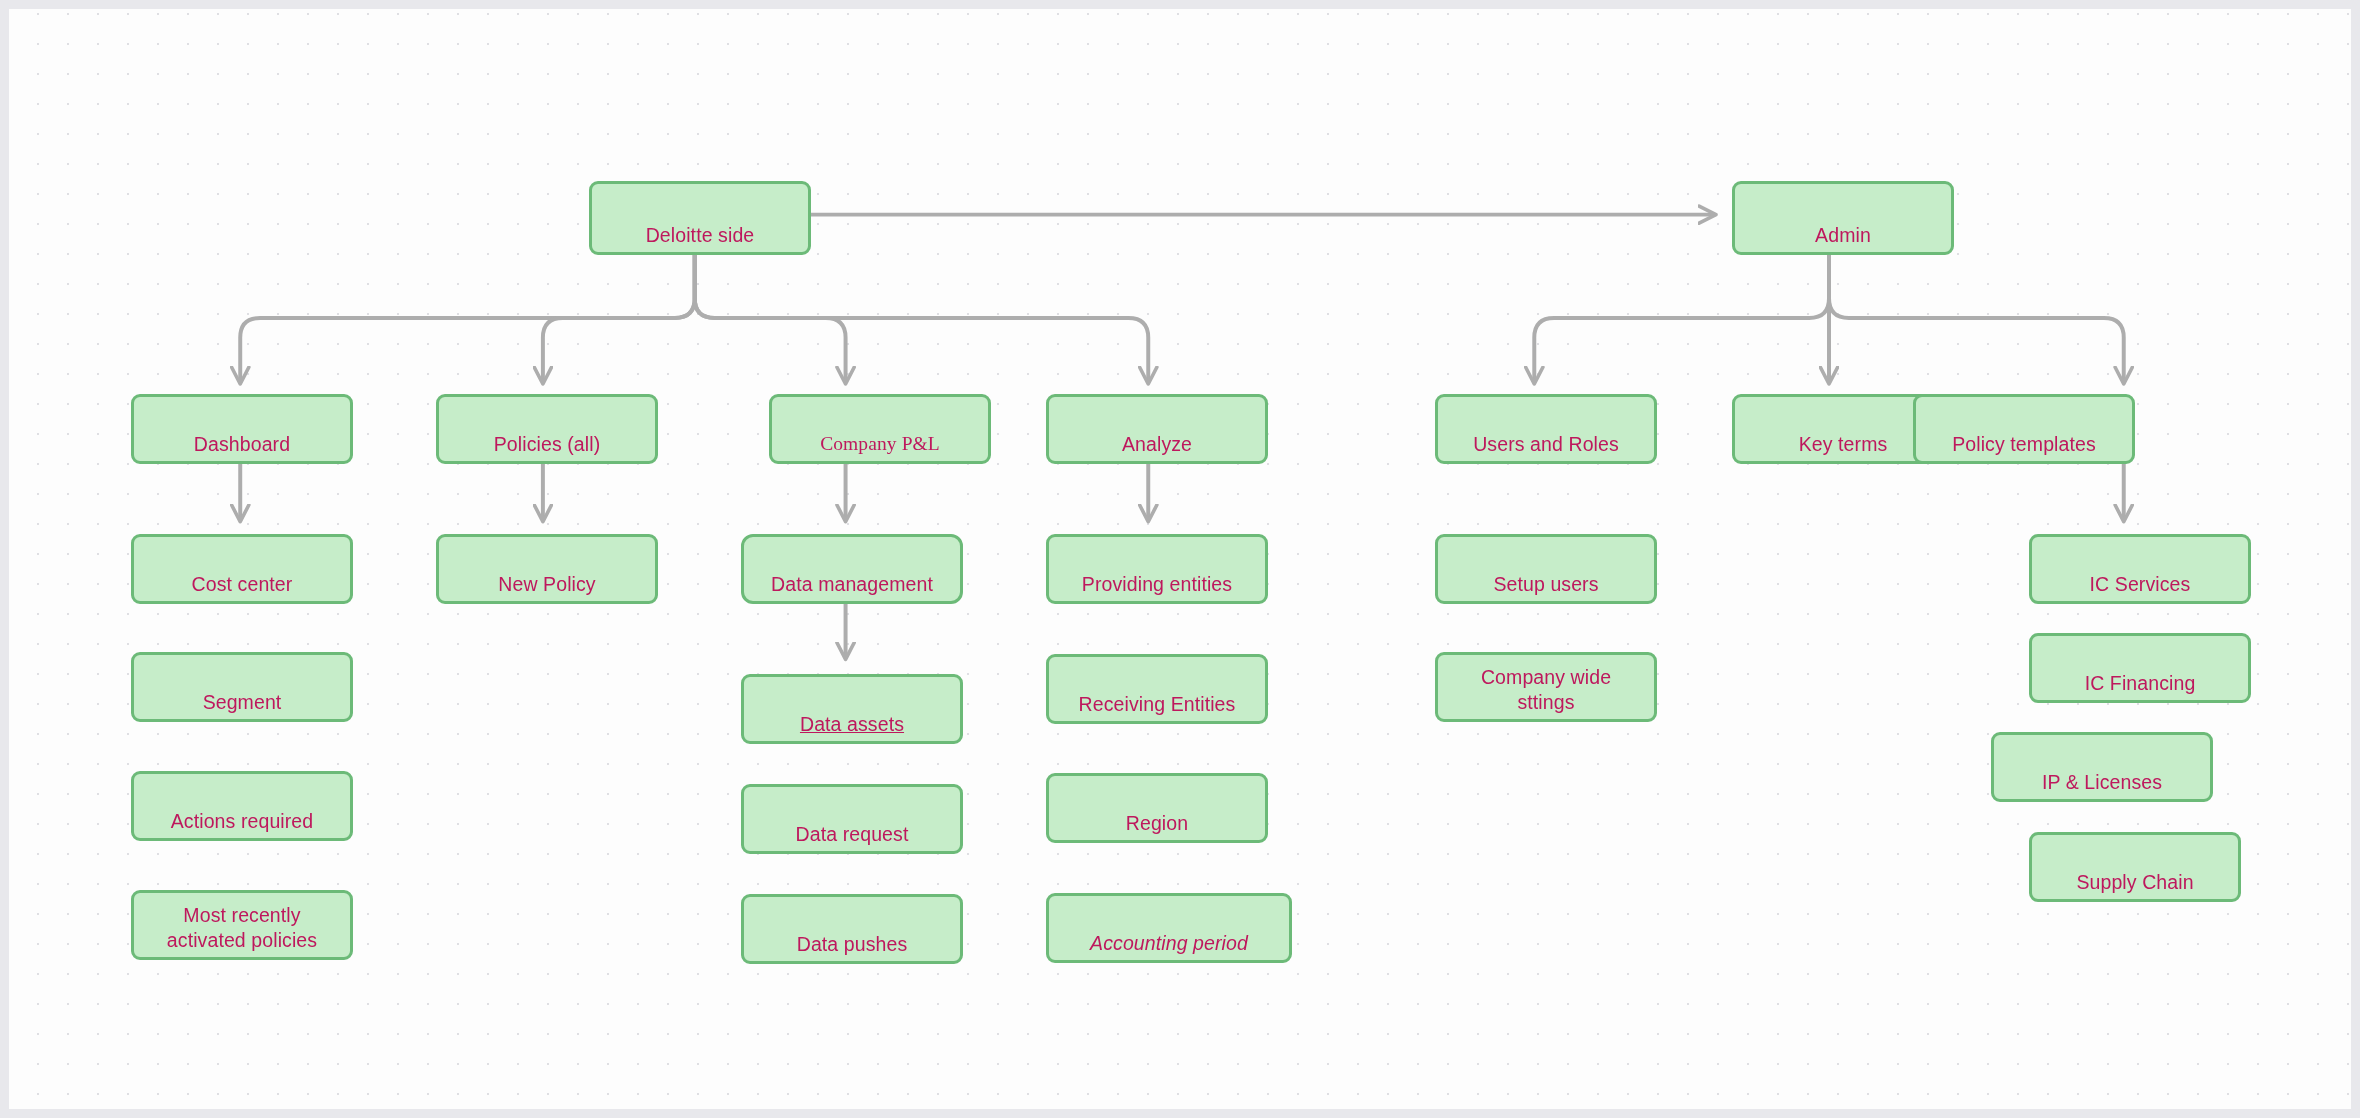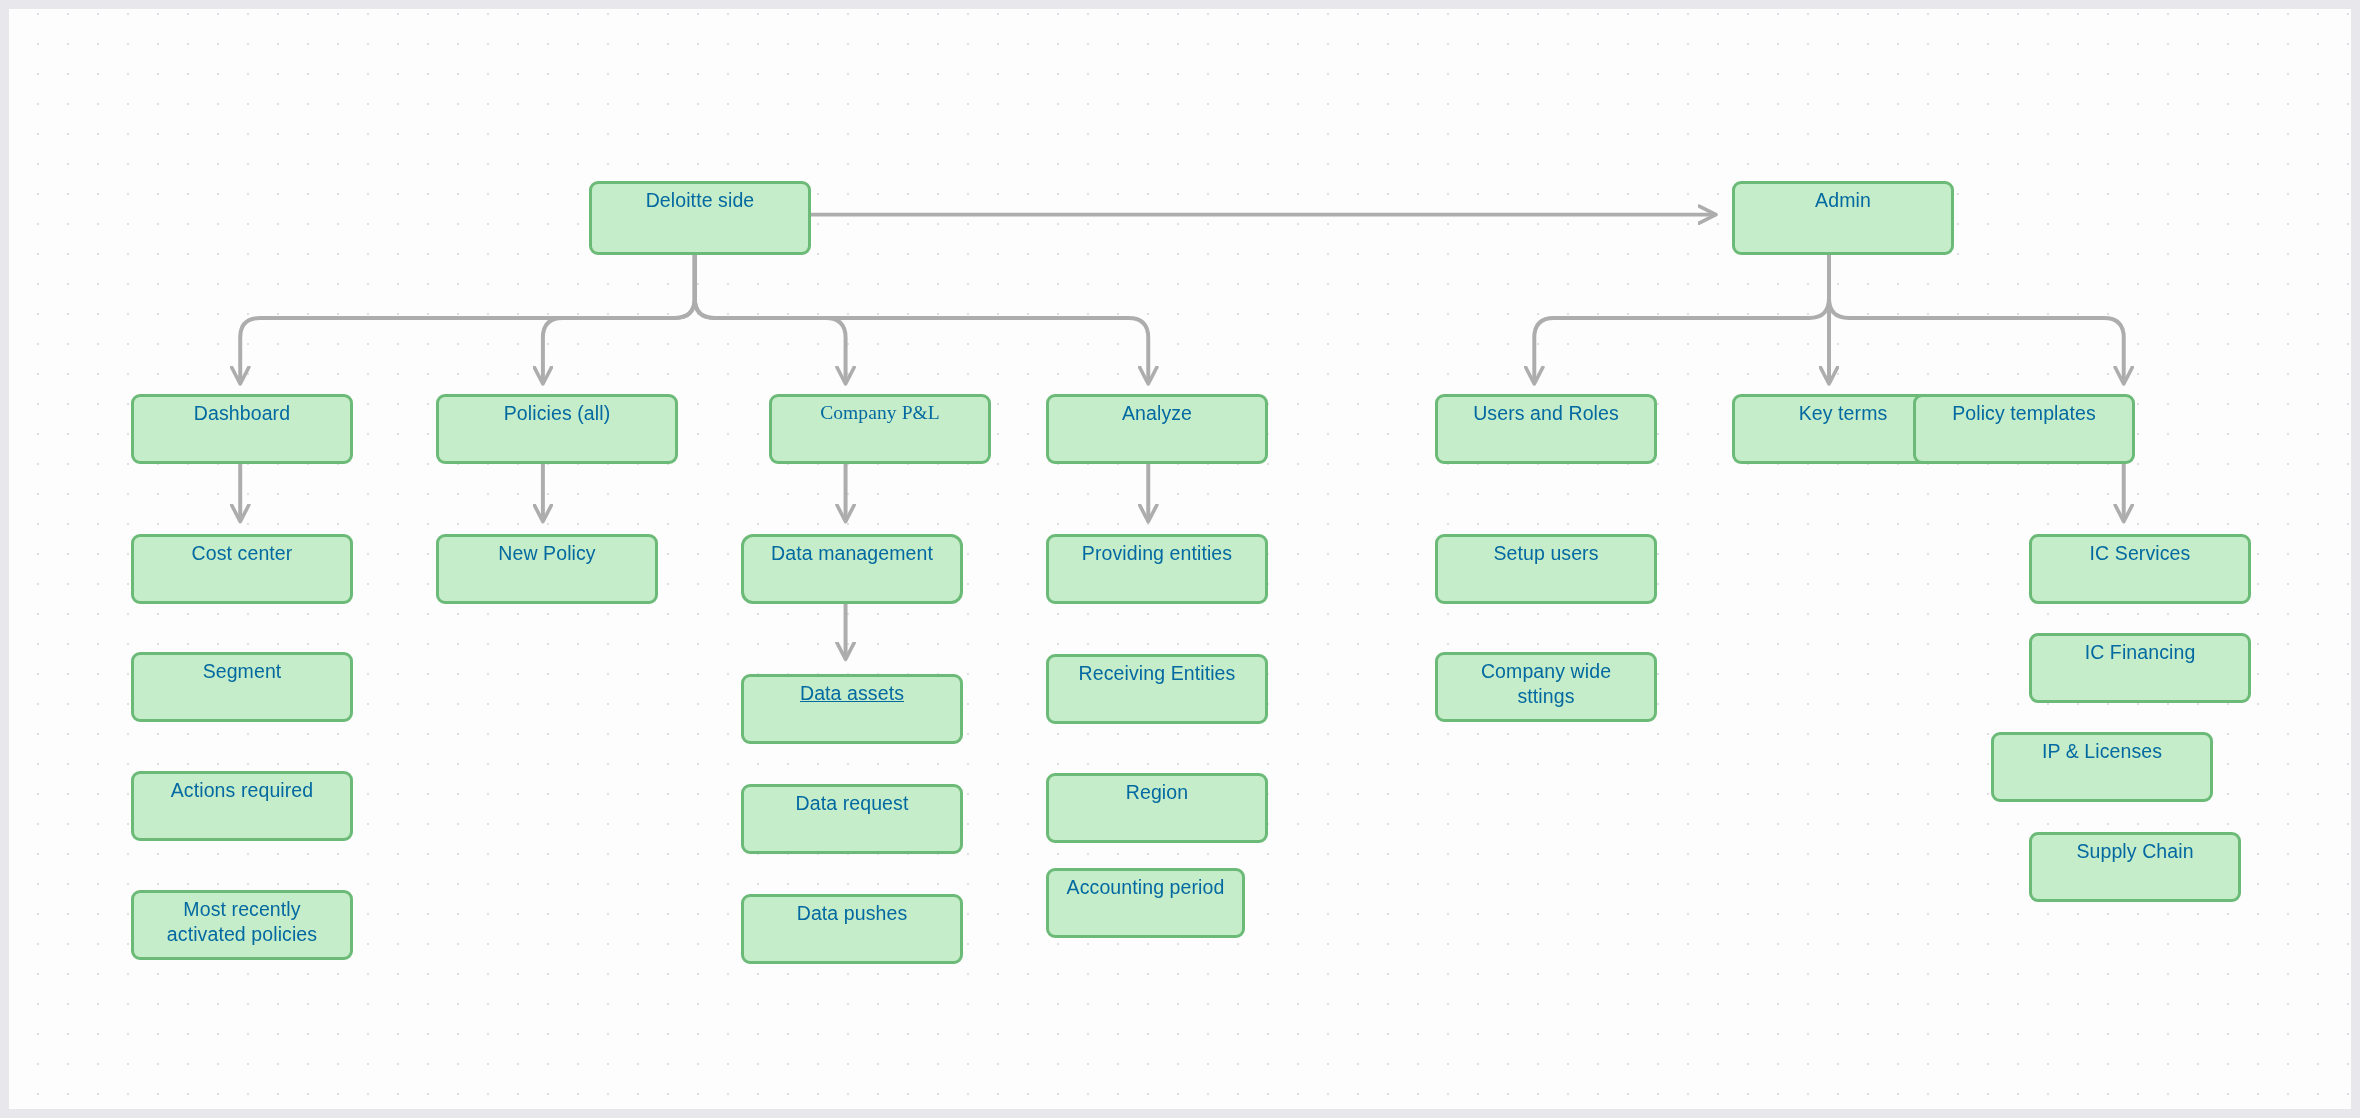--- a/index.html
+++ b/index.html
@@ -32,24 +32,24 @@
     height: 100%;
     pointer-events: none;
   }
 
   .node {
     position: absolute;
     background: #c6edc9;
     border: 3px solid #6cba78;
     border-radius: 9px;
     display: flex;
-    align-items: flex-start;
+    align-items: flex-end;
     justify-content: center;
     text-align: center;
-    color: #0369a1;
+    color: #be185d;
     font-family: "Liberation Sans", sans-serif;
     font-size: 19.5px;
     line-height: 1.28;
     letter-spacing: 0.1px;
     padding: 4px 8px;
     cursor: pointer;
   }
 
   .node-label { display: block; white-space: pre-line; }
 </style>
@@ -98,21 +98,21 @@
       <div class="node" style="left: 122px; top: 643px; width: 222px; height: 70px;">
         <span class="node-label">Segment</span>
       </div>
       <div class="node" style="left: 122px; top: 762px; width: 222px; height: 70px;">
         <span class="node-label">Actions required</span>
       </div>
       <div class="node" style="left: 122px; top: 881px; width: 222px; height: 70px;">
         <span class="node-label">Most recently
 activated policies</span>
       </div>
-      <div class="node" style="left: 427px; top: 385px; width: 242px; height: 70px;">
+      <div class="node" style="left: 427px; top: 385px; width: 222px; height: 70px;">
         <span class="node-label">Policies (all)</span>
       </div>
       <div class="node" style="left: 427px; top: 525px; width: 222px; height: 70px;">
         <span class="node-label">New Policy</span>
       </div>
       <div class="node" style="left: 760px; top: 385px; width: 222px; height: 70px; font-family: Liberation Serif, serif;">
         <span class="node-label">Company P&amp;L</span>
       </div>
       <div class="node" style="left: 732px; top: 525px; width: 222px; height: 70px; border-radius: 12px;">
         <span class="node-label">Data management</span>
@@ -131,21 +131,21 @@
       </div>
       <div class="node" style="left: 1037px; top: 525px; width: 222px; height: 70px;">
         <span class="node-label">Providing entities</span>
       </div>
       <div class="node" style="left: 1037px; top: 645px; width: 222px; height: 70px;">
         <span class="node-label">Receiving Entities</span>
       </div>
       <div class="node" style="left: 1037px; top: 764px; width: 222px; height: 70px;">
         <span class="node-label">Region</span>
       </div>
-      <div class="node" style="left: 1037px; top: 859px; width: 199px; height: 70px;">
+      <div class="node" style="left: 1037px; top: 884px; width: 246px; height: 70px; font-style: italic;">
         <span class="node-label">Accounting period</span>
       </div>
       <div class="node" style="left: 1426px; top: 385px; width: 222px; height: 70px;">
         <span class="node-label">Users and Roles</span>
       </div>
       <div class="node" style="left: 1426px; top: 525px; width: 222px; height: 70px;">
         <span class="node-label">Setup users</span>
       </div>
       <div class="node" style="left: 1426px; top: 643px; width: 222px; height: 70px;">
         <span class="node-label">Company wide

